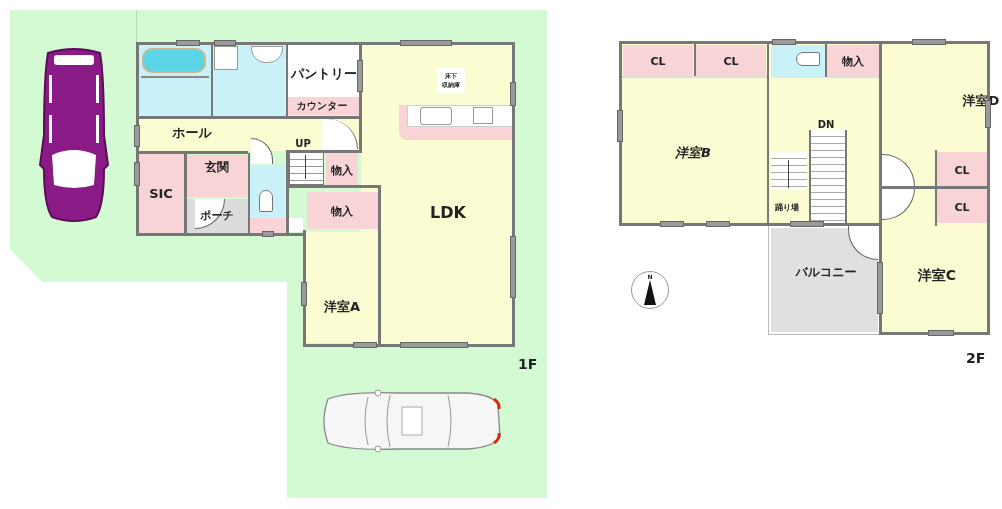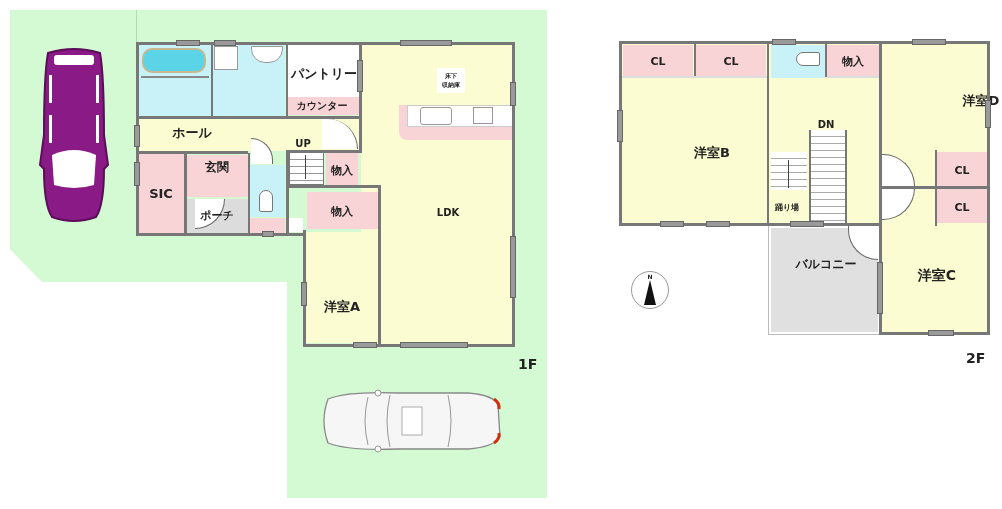--- a/index.html
+++ b/index.html
@@ -43,21 +43,21 @@
 <div class="abs" style="left:361px;top:43px;width:152px;height:302px;background:#fcfcd2;"></div>
 
 <div class="abs" style="left:399px;top:105px;width:114px;height:35px;background:#f8d4d6;border-radius:0 0 0 8px;"></div>
 <div class="abs" style="left:407px;top:105px;width:106px;height:22px;background:#fff;border:1px solid #ccc;"></div>
 <div class="abs" style="left:420px;top:107px;width:32px;height:18px;border:1px solid #999;border-radius:3px;background:#fff;"></div>
 <div class="abs" style="left:473px;top:107px;width:20px;height:17px;border:1px solid #999;background:#fff;"></div>
 
 <div class="abs" style="left:437px;top:68px;width:28px;height:25px;background:#fff;"></div>
 <div class="lbl" style="left:451px;top:80px;font-size:6px;white-space:pre;text-align:center;line-height:9px;">床下
 収納庫</div>
-<div class="lbl" style="left:448px;top:212px;font-size:10px;">LDK</div>
+<div class="lbl" style="left:448px;top:212px;font-size:16px;">LDK</div>
 
 <div class="abs" style="left:139px;top:45px;width:72px;height:72px;background:#c8f1f8;"></div>
 <div class="abs" style="left:142px;top:48px;width:64px;height:25px;background:#5bd4e8;border:2px solid #c8b890;border-radius:10px;"></div>
 <div class="abs" style="left:141px;top:76px;width:68px;height:2px;background:#888;"></div>
 
 <div class="abs" style="left:213px;top:45px;width:72px;height:72px;background:#c8f1f8;"></div>
 <div class="abs" style="left:214px;top:46px;width:24px;height:24px;background:#fff;border:1px solid #999;"></div>
 <div class="abs" style="left:251px;top:46px;width:32px;height:17px;background:#fff;border:1px solid #999;border-radius:0 0 14px 14px;"></div>
 
 <div class="abs" style="left:288px;top:45px;width:72px;height:52px;background:#fff;"></div>
@@ -125,21 +125,21 @@
 <div class="win" style="left:353px;top:342px;width:24px;height:6px;"></div>
 <div class="win" style="left:134px;top:125px;width:6px;height:22px;"></div>
 <div class="win" style="left:134px;top:162px;width:6px;height:24px;"></div>
 <div class="win" style="left:301px;top:282px;width:6px;height:24px;"></div>
 <div class="win" style="left:262px;top:231px;width:12px;height:6px;"></div>
 <div class="win" style="left:357px;top:60px;width:6px;height:32px;"></div>
 
 <div class="floorlbl" style="left:518px;top:356px;">1F</div>
 
 <div class="abs" style="left:621px;top:43px;width:147px;height:181px;background:#fcfcd2;"></div>
-<div class="lbl" style="left:712px;top:153px;font-size:13px;">洋室B</div>
+<div class="lbl" style="left:693px;top:153px;font-size:13px;font-style:italic;">洋室B</div>
 
 <div class="abs" style="left:623px;top:45px;width:70px;height:32px;background:#f8d4d6;"></div>
 <div class="lbl" style="left:658px;top:61px;font-size:11px;">CL</div>
 <div class="abs" style="left:696px;top:45px;width:70px;height:32px;background:#f8d4d6;"></div>
 <div class="lbl" style="left:731px;top:61px;font-size:11px;">CL</div>
 
 <div class="abs" style="left:769px;top:43px;width:111px;height:181px;background:#fcfcd2;"></div>
 
 <div class="abs" style="left:771px;top:45px;width:54px;height:33px;background:#c8f1f8;"></div>
 <div class="abs" style="left:796px;top:52px;width:24px;height:14px;background:#fff;border:1px solid #777;border-radius:7px 2px 2px 7px;"></div>
@@ -163,21 +163,21 @@
 <div class="abs" style="left:937px;top:152px;width:51px;height:34px;background:#f8d4d6;"></div>
 <div class="lbl" style="left:962px;top:170px;font-size:11px;">CL</div>
 <div class="abs" style="left:937px;top:189px;width:51px;height:34px;background:#f8d4d6;"></div>
 <div class="lbl" style="left:962px;top:207px;font-size:11px;">CL</div>
 
 <div class="abs" style="left:881px;top:154px;width:34px;height:32px;background:#fff;border-top-right-radius:34px;border:1px solid #666;border-left:none;border-bottom:none;"></div>
 <div class="abs" style="left:881px;top:188px;width:34px;height:32px;background:#fff;border-bottom-right-radius:34px;border:1px solid #666;border-left:none;border-top:none;"></div>
 
 <div class="abs" style="left:769px;top:226px;width:111px;height:108px;background:#e0e0e0;border:2px solid #fff;outline:1px solid #bbb;"></div>
 <div class="abs" style="left:848px;top:226px;width:30px;height:34px;background:#fff;border-bottom-left-radius:30px;border-left:1px solid #666;border-bottom:1px solid #666;"></div>
-<div class="lbl" style="left:826px;top:264px;font-size:12px;">バルコニー</div>
+<div class="lbl" style="left:826px;top:272px;font-size:12px;">バルコニー</div>
 
 <div class="wall" style="left:619px;top:41px;width:371px;height:3px;"></div>
 <div class="wall" style="left:619px;top:41px;width:3px;height:185px;"></div>
 <div class="wall" style="left:619px;top:223px;width:262px;height:3px;"></div>
 <div class="wall" style="left:987px;top:41px;width:3px;height:294px;"></div>
 <div class="wall" style="left:879px;top:332px;width:111px;height:3px;"></div>
 <div class="wall" style="left:879px;top:41px;width:3px;height:294px;"></div>
 <div class="wall" style="left:767px;top:41px;width:2px;height:185px;"></div>
 <div class="wall" style="left:694px;top:44px;width:2px;height:33px;"></div>
 <div class="wall" style="left:825px;top:44px;width:2px;height:33px;"></div>

